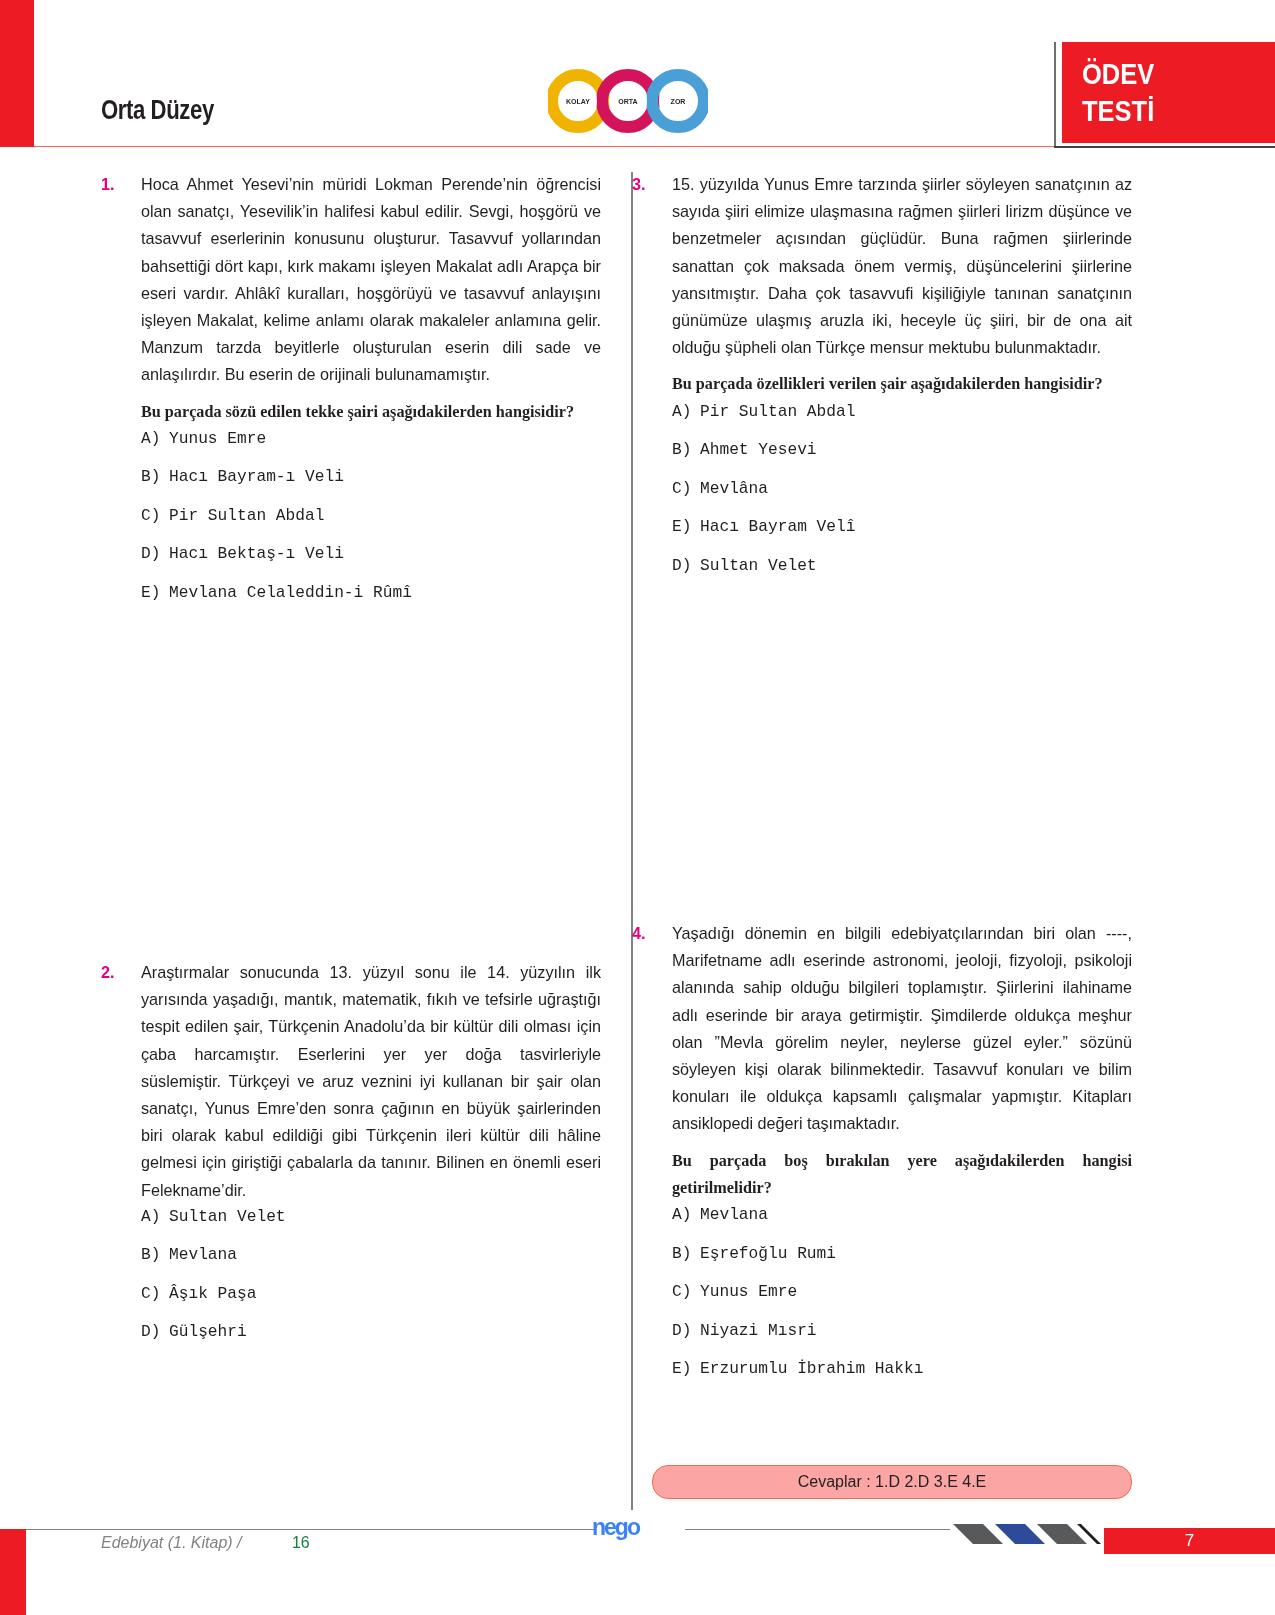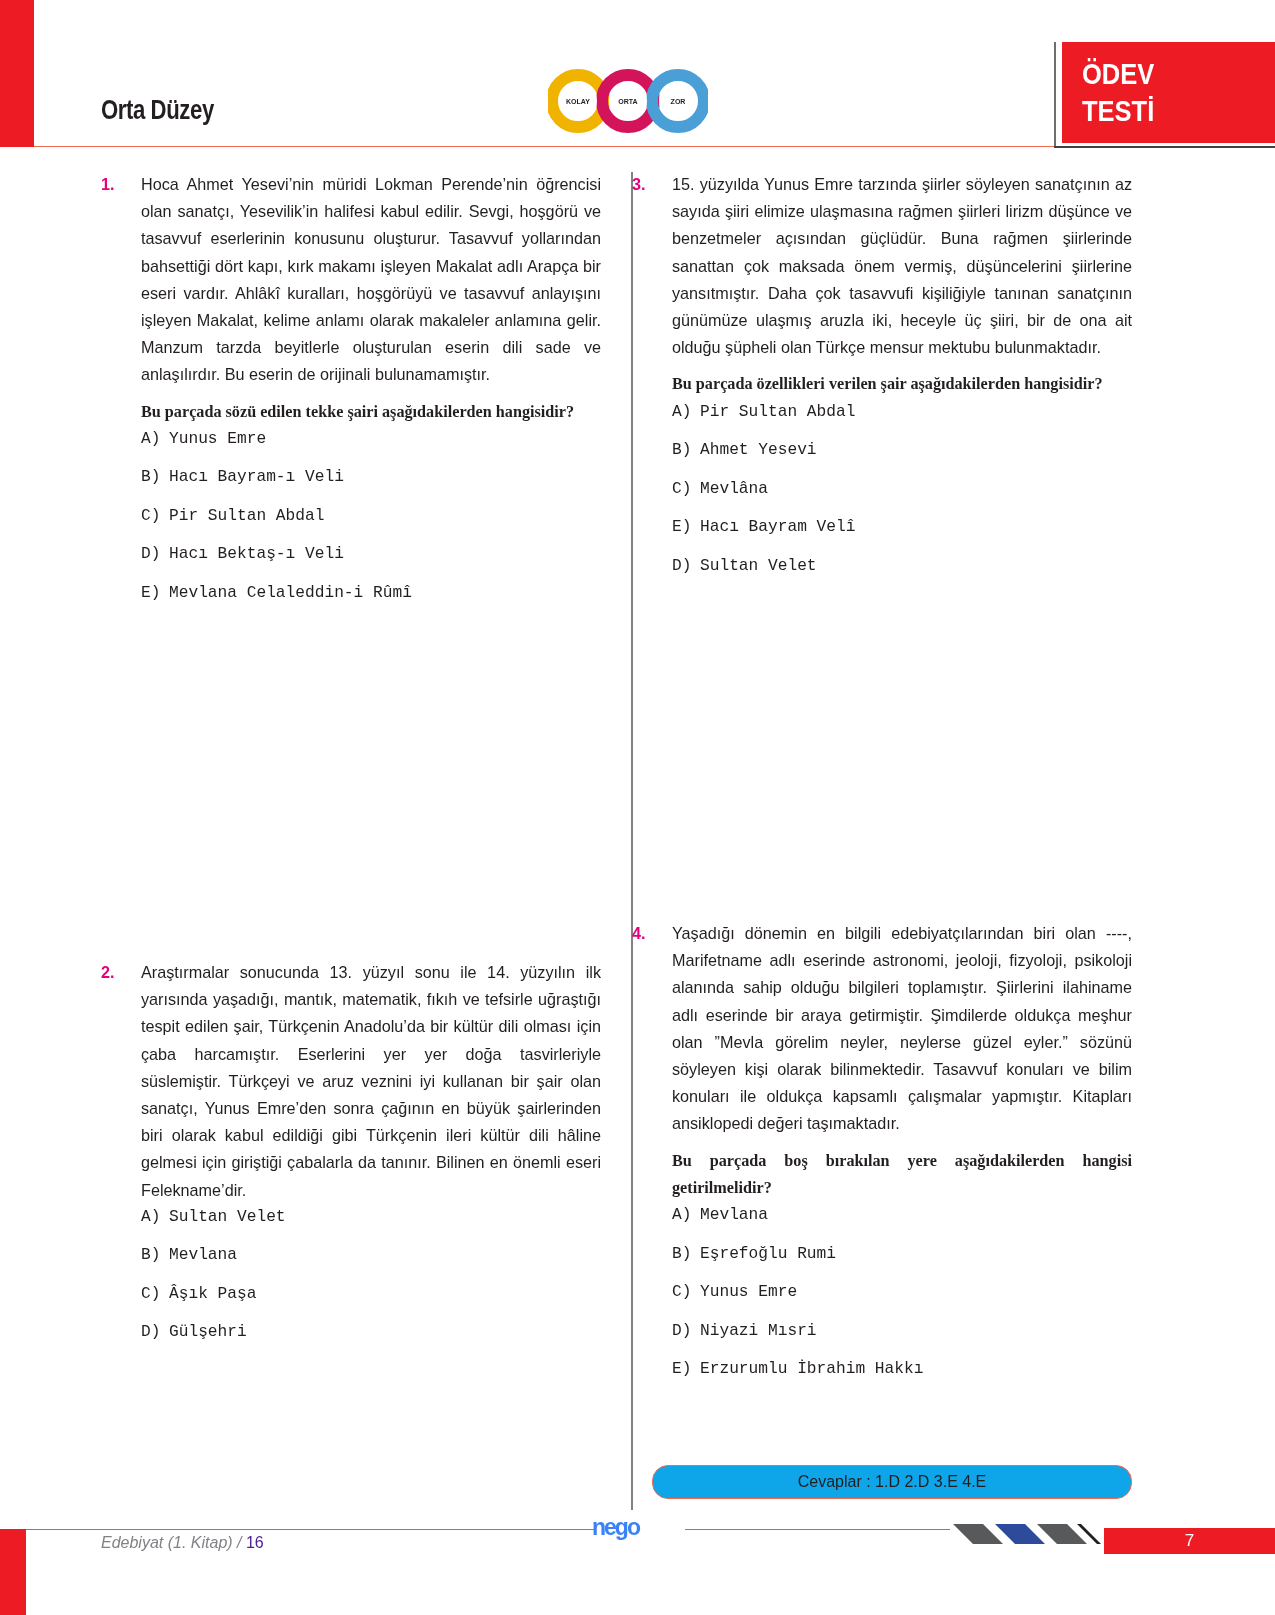--- a/index.html
+++ b/index.html
@@ -14,25 +14,25 @@
   .odev-border-h{position:absolute;left:1054px;top:146px;width:221px;height:2px;background:#414042;}
   .odev-text{position:absolute;left:1082px;top:55px;font-size:30px;font-weight:bold;color:#fff;line-height:37px;transform:scaleX(0.85);transform-origin:left top;}
   .col-divider{position:absolute;left:631px;top:172px;width:2px;height:1338px;background:#808285;}
   .q{position:absolute;font-size:16.2px;line-height:27.2px;}
   .q .num{position:absolute;left:0;top:0;color:#e6007e;font-weight:bold;}
   .q .body{position:absolute;left:40px;top:0;width:460px;text-align:justify;}
   .q .stem{margin-top:10px;font-weight:bold;font-family:Liberation Serif, serif;}
   .q .opts{font-family:Liberation Mono, monospace;}
   .q .opt{height:38.5px;line-height:27px;}
   .q .opt .letter{display:inline-block;width:28px;}
-  .answers{position:absolute;left:652px;top:1465px;width:478px;height:32px;border:1.5px solid #f26a50;border-radius:16px;background:#0ea5e9;text-align:center;line-height:32px;font-size:16px;}
+  .answers{position:absolute;left:652px;top:1465px;width:478px;height:32px;border:1.5px solid #f26a50;border-radius:16px;background:#fca5a5;text-align:center;line-height:32px;font-size:16px;}
   .footer-line{position:absolute;left:26px;top:1529px;width:570px;height:1px;background:#808285;}
   .footer-line2{position:absolute;left:685px;top:1529px;width:265px;height:1px;background:#808285;}
   .footer-text{position:absolute;left:101px;top:1534px;font-size:16px;color:#808285;font-style:italic;}
-  .footer-text .pg{font-style:normal;color:#4c1d95;}
+  .footer-text .pg{font-style:normal;color:#15803d;margin-left:46px;}
   .nego{position:absolute;left:592px;top:1514px;font-size:23px;font-weight:bold;color:#3b82f6;letter-spacing:-2px;font-family:"Liberation Sans",sans-serif;}
   .stripes{position:absolute;left:953px;top:1524px;width:160px;height:30px;}
   .page-box{position:absolute;left:1104px;top:1528px;width:171px;height:26px;background:#ed1c24;color:#fff;font-size:17px;text-align:center;line-height:26px;}
 </style>
 </head>
 <body>
 
 <div class="red-strip-top"></div>
 <div class="header-line"></div>
 <div class="level-title">Orta Düzey</div>

